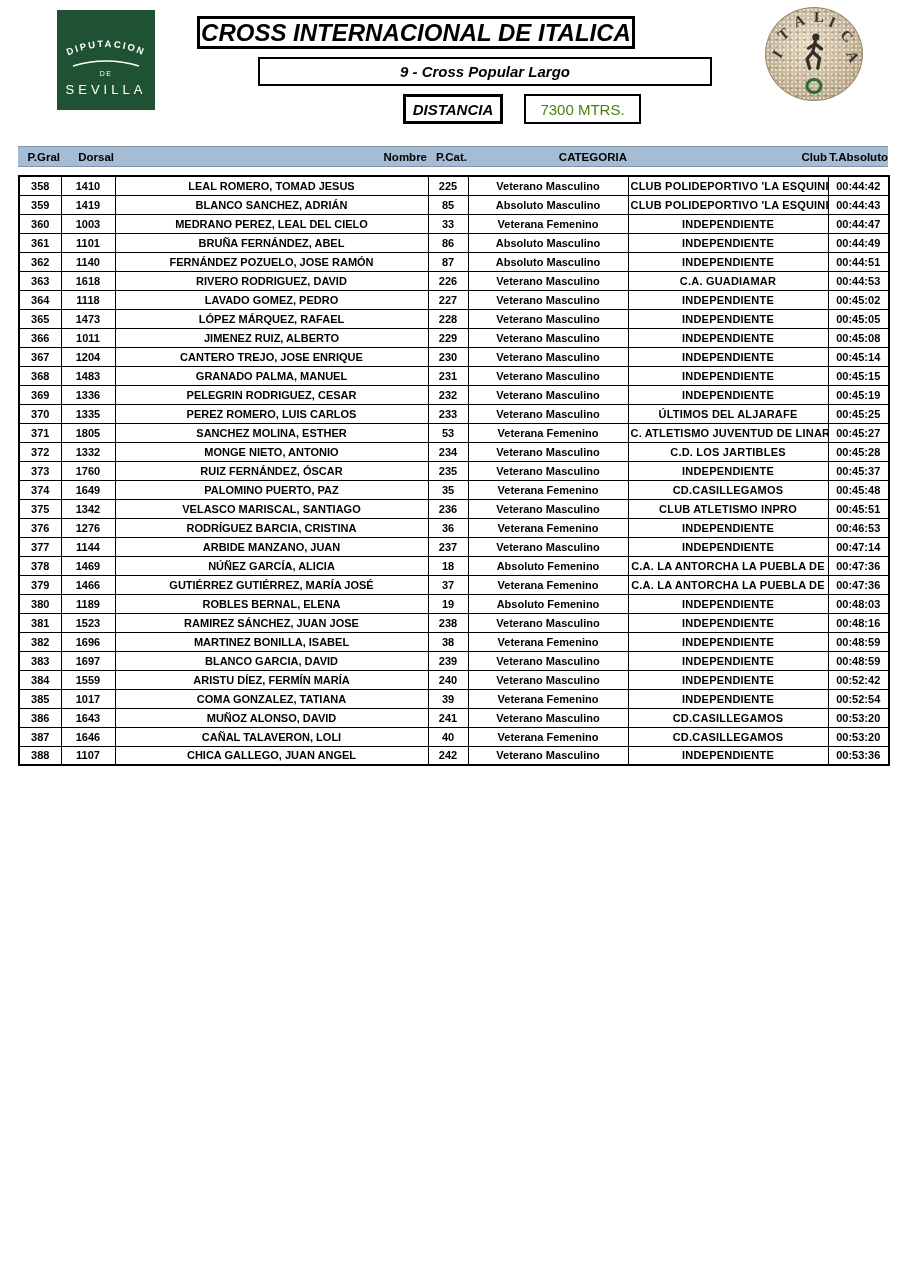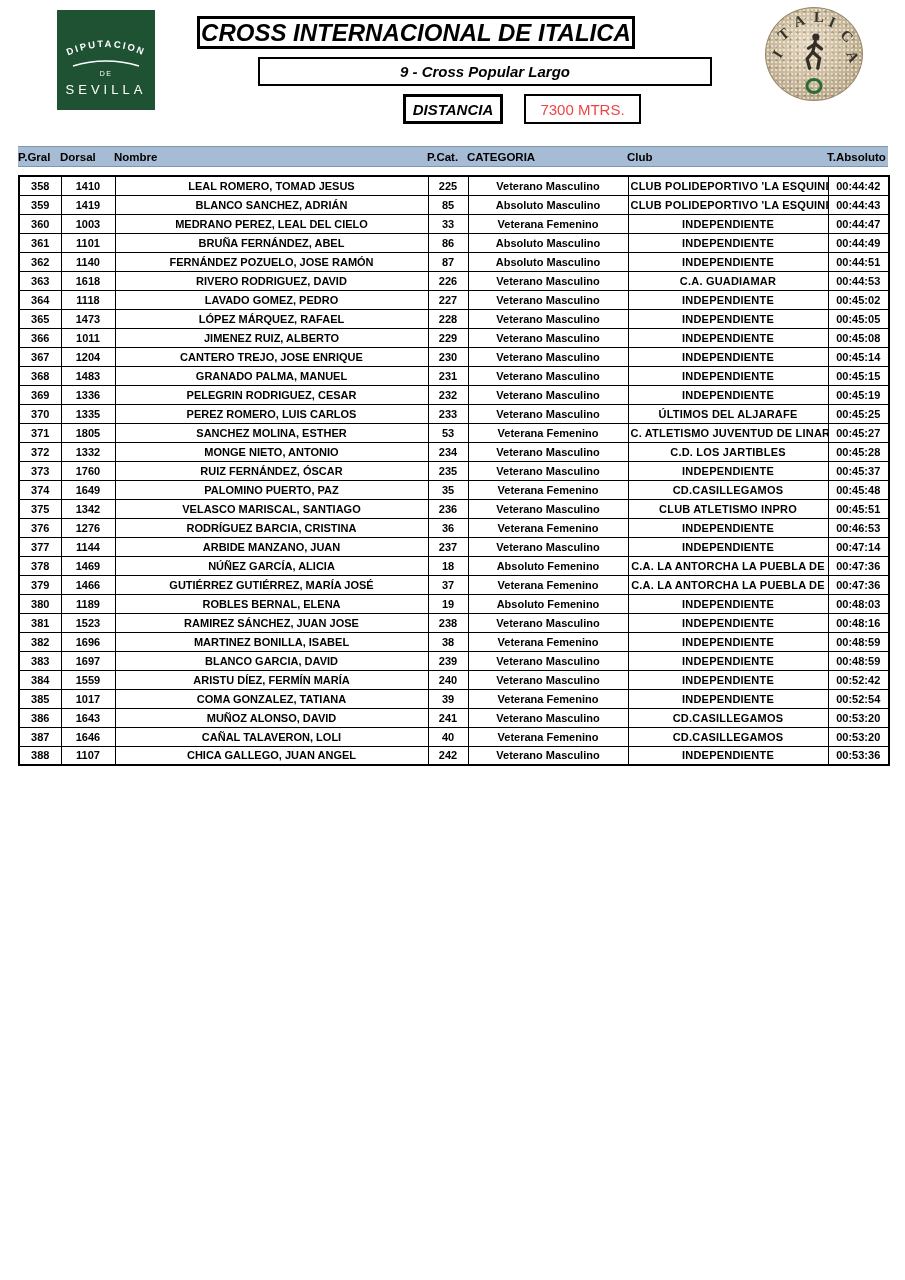--- a/index.html
+++ b/index.html
@@ -45,30 +45,30 @@
   
   .hbox { position:absolute; background:#fff; border:3px solid #000;
           display:flex; align-items:center; justify-content:center; }
   .title-box    { left:197px; top:16px; width:438px; height:33px; }
   .title-text   { font-size:24px; font-weight:bold; font-style:italic; letter-spacing:0px; white-space:nowrap; }
   .race-box     { left:258px; top:57px; width:454px; height:29px; border-width:2px; }
   .race-text    { font-size:15px; font-weight:bold; font-style:italic; }
   .dist-box     { left:403px; top:94px; width:100px; height:30px; border-width:3px; }
   .dist-label   { font-size:15px; font-weight:bold; font-style:italic; }
   .distval-box  { left:524px; top:94px; width:117px; height:30px; border-width:2px; }
-  .distval-text { font-size:15px; font-weight:normal; color:#ef4444; }
+  .distval-text { font-size:15px; font-weight:normal; color:#4d7c0f; }
 
   
   .band {
     position:absolute; left:18px; top:146px; width:870px; height:21px;
     background:#a6bcd4; border-top:1px solid #8096ad; border-bottom:1px solid #8096ad;
     display:flex; align-items:center;
     font-size:11.5px; font-weight:bold;
   }
-  .band > div { text-align:left; }
+  .band > div { text-align:right; }
   .bc1 { width:42px; }  .bc2 { width:54px; }  .bc3 { width:313px; }
   .bc4 { width:40px; }  .bc5 { width:160px; } .bc6 { width:200px; }
   .bc7 { width:61px; }
 
   
   .results-wrap { position:absolute; left:18px; top:175px; width:801px; }
   table.results {
     border-collapse:collapse; table-layout:fixed; width:870px;
     border:2px solid #000;
   }

